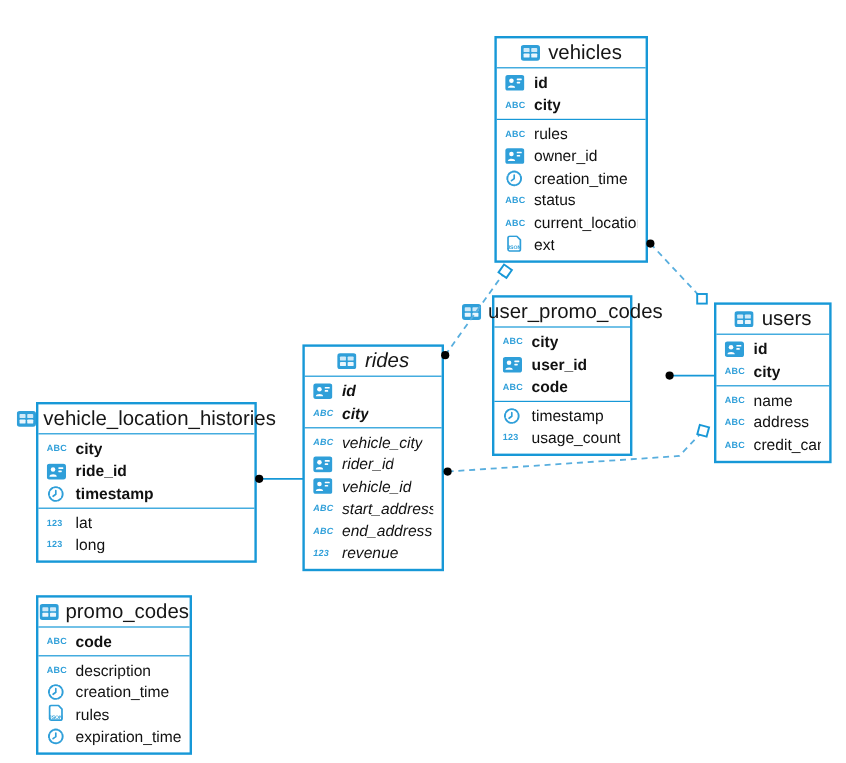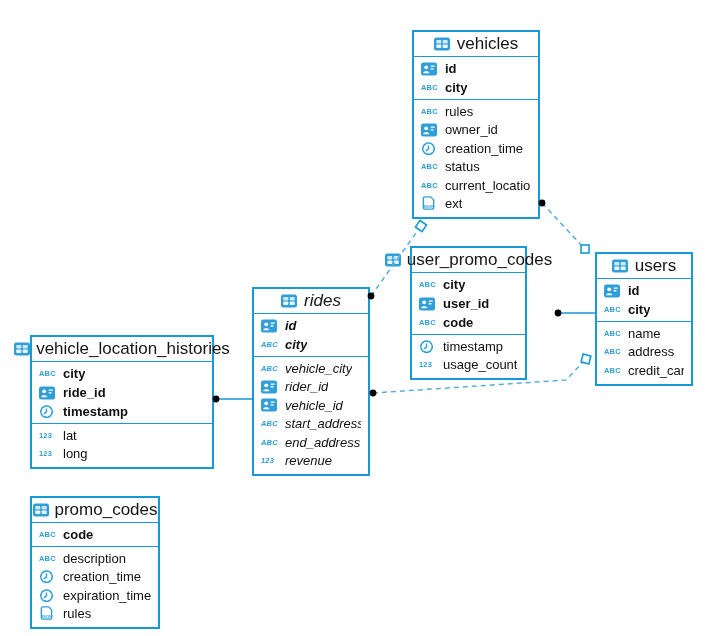--- a/index.html
+++ b/index.html
@@ -433,31 +433,31 @@
           <span class="type-ic">
             <svg width="15" height="15" viewBox="0 0 16 16">
               <circle cx="8" cy="8.2" r="6.1" fill="none" stroke="#2f9fd9" stroke-width="1.7" stroke-dasharray="3.1 1.4" stroke-linecap="round"></circle>
               <path d="M8 5.2 L8 8.4 L5.6 10.2" fill="none" stroke="#2f9fd9" stroke-width="1.5" stroke-linecap="round" stroke-linejoin="round"></path>
             </svg>
           </span>
           <span class="col-name">creation_time</span>
         </div>
         <div class="tbl-row">
           <span class="type-ic">
+            <svg width="15" height="16" viewBox="0 0 16 17">
+              <path d="M2.5 2.5 a1.6 1.6 0 0 1 1.6-1.6 h6.2 l3.2 3.2 v8.3 a1.6 1.6 0 0 1 -1.6 1.6 h-8 a1.6 1.6 0 0 1 -1.4-1.6 Z" fill="none" stroke="#2f9fd9" stroke-width="1.5" stroke-linejoin="round"></path>
+              <text x="8" y="12.6" text-anchor="middle" font-size="4.6" font-weight="bold" fill="#2f9fd9" font-family="Liberation Sans, DejaVu Sans, sans-serif">JSON</text>
+            </svg>
+          </span>
+          <span class="col-name">rules</span>
+        </div>
+        <div class="tbl-row">
+          <span class="type-ic">
             <svg width="15" height="15" viewBox="0 0 16 16">
               <circle cx="8" cy="8.2" r="6.1" fill="none" stroke="#2f9fd9" stroke-width="1.7" stroke-dasharray="3.1 1.4" stroke-linecap="round"></circle>
               <path d="M8 5.2 L8 8.4 L5.6 10.2" fill="none" stroke="#2f9fd9" stroke-width="1.5" stroke-linecap="round" stroke-linejoin="round"></path>
             </svg>
           </span>
           <span class="col-name">expiration_time</span>
         </div>
-        <div class="tbl-row">
-          <span class="type-ic">
-            <svg width="15" height="16" viewBox="0 0 16 17">
-              <path d="M2.5 2.5 a1.6 1.6 0 0 1 1.6-1.6 h6.2 l3.2 3.2 v8.3 a1.6 1.6 0 0 1 -1.6 1.6 h-8 a1.6 1.6 0 0 1 -1.4-1.6 Z" fill="none" stroke="#2f9fd9" stroke-width="1.5" stroke-linejoin="round"></path>
-              <text x="8" y="12.6" text-anchor="middle" font-size="4.6" font-weight="bold" fill="#2f9fd9" font-family="Liberation Sans, DejaVu Sans, sans-serif">JSON</text>
-            </svg>
-          </span>
-          <span class="col-name">rules</span>
-        </div>
       </div>
     </div>
   </div>
 
 </body></html>

